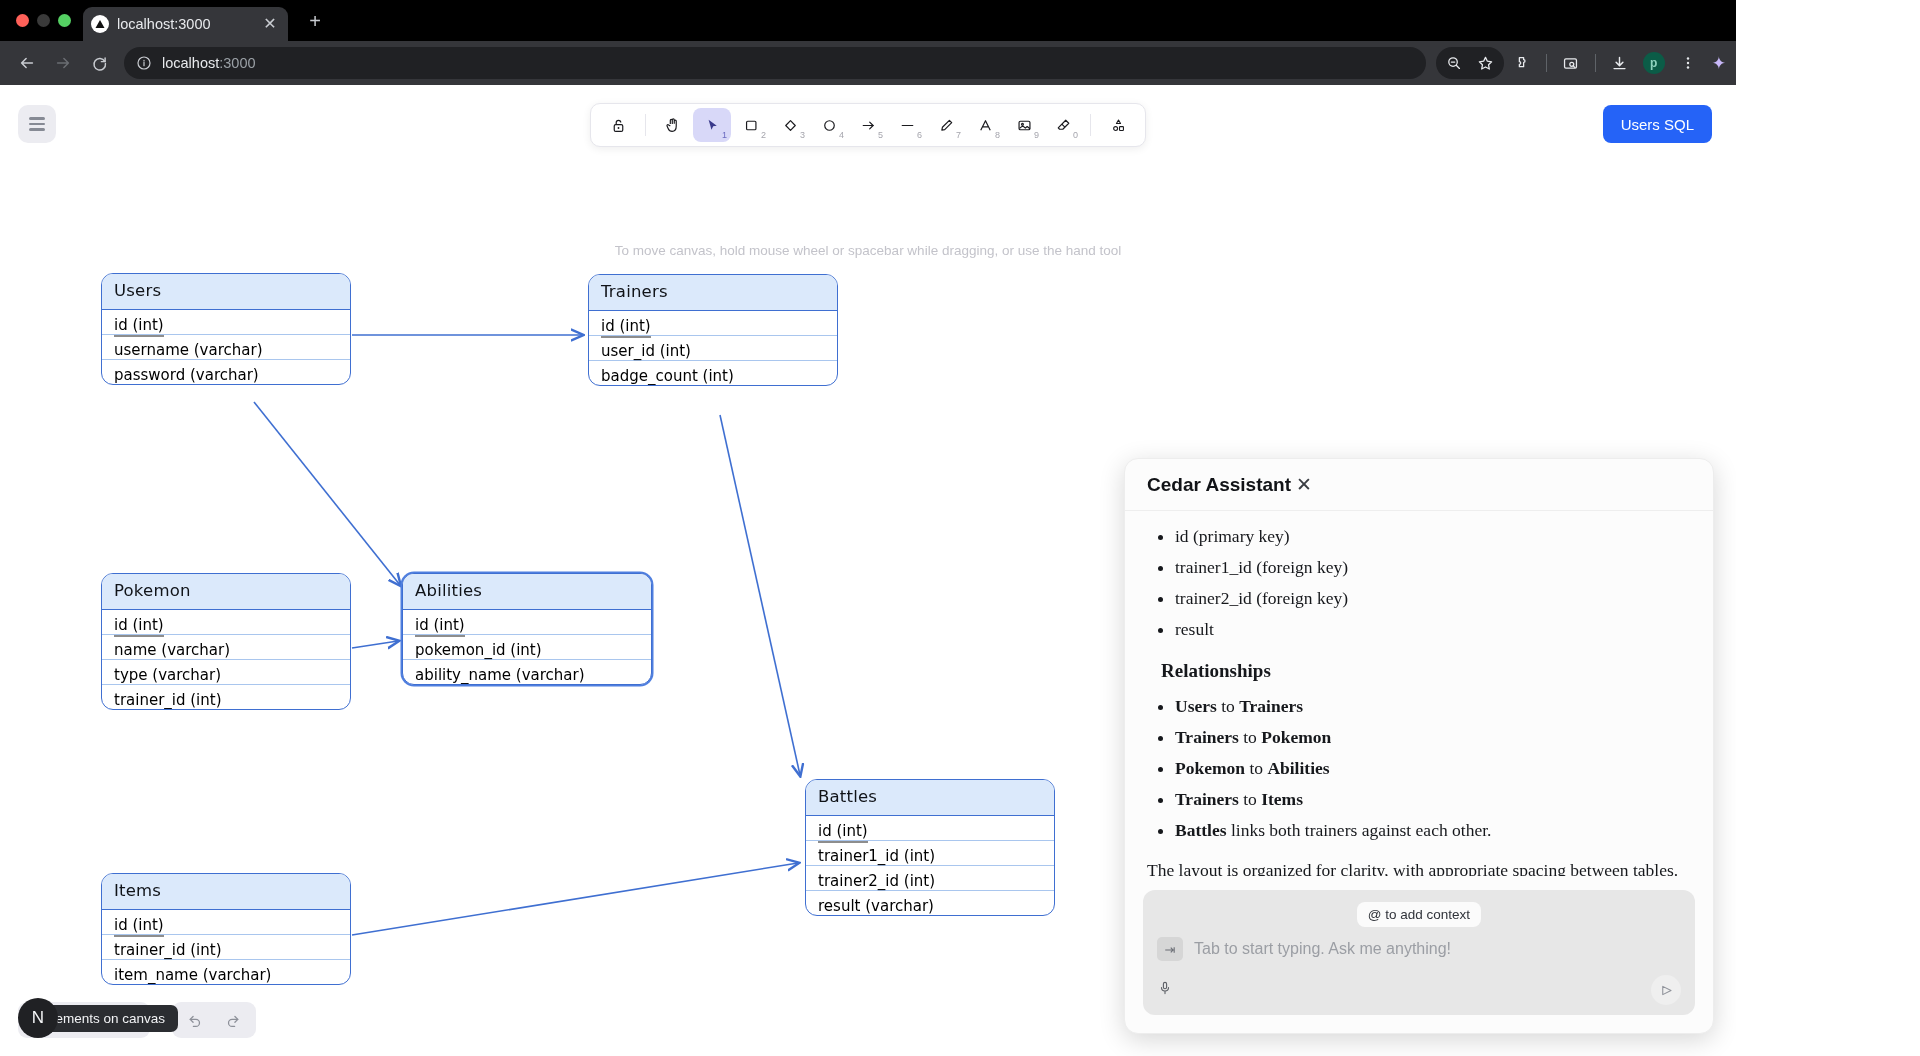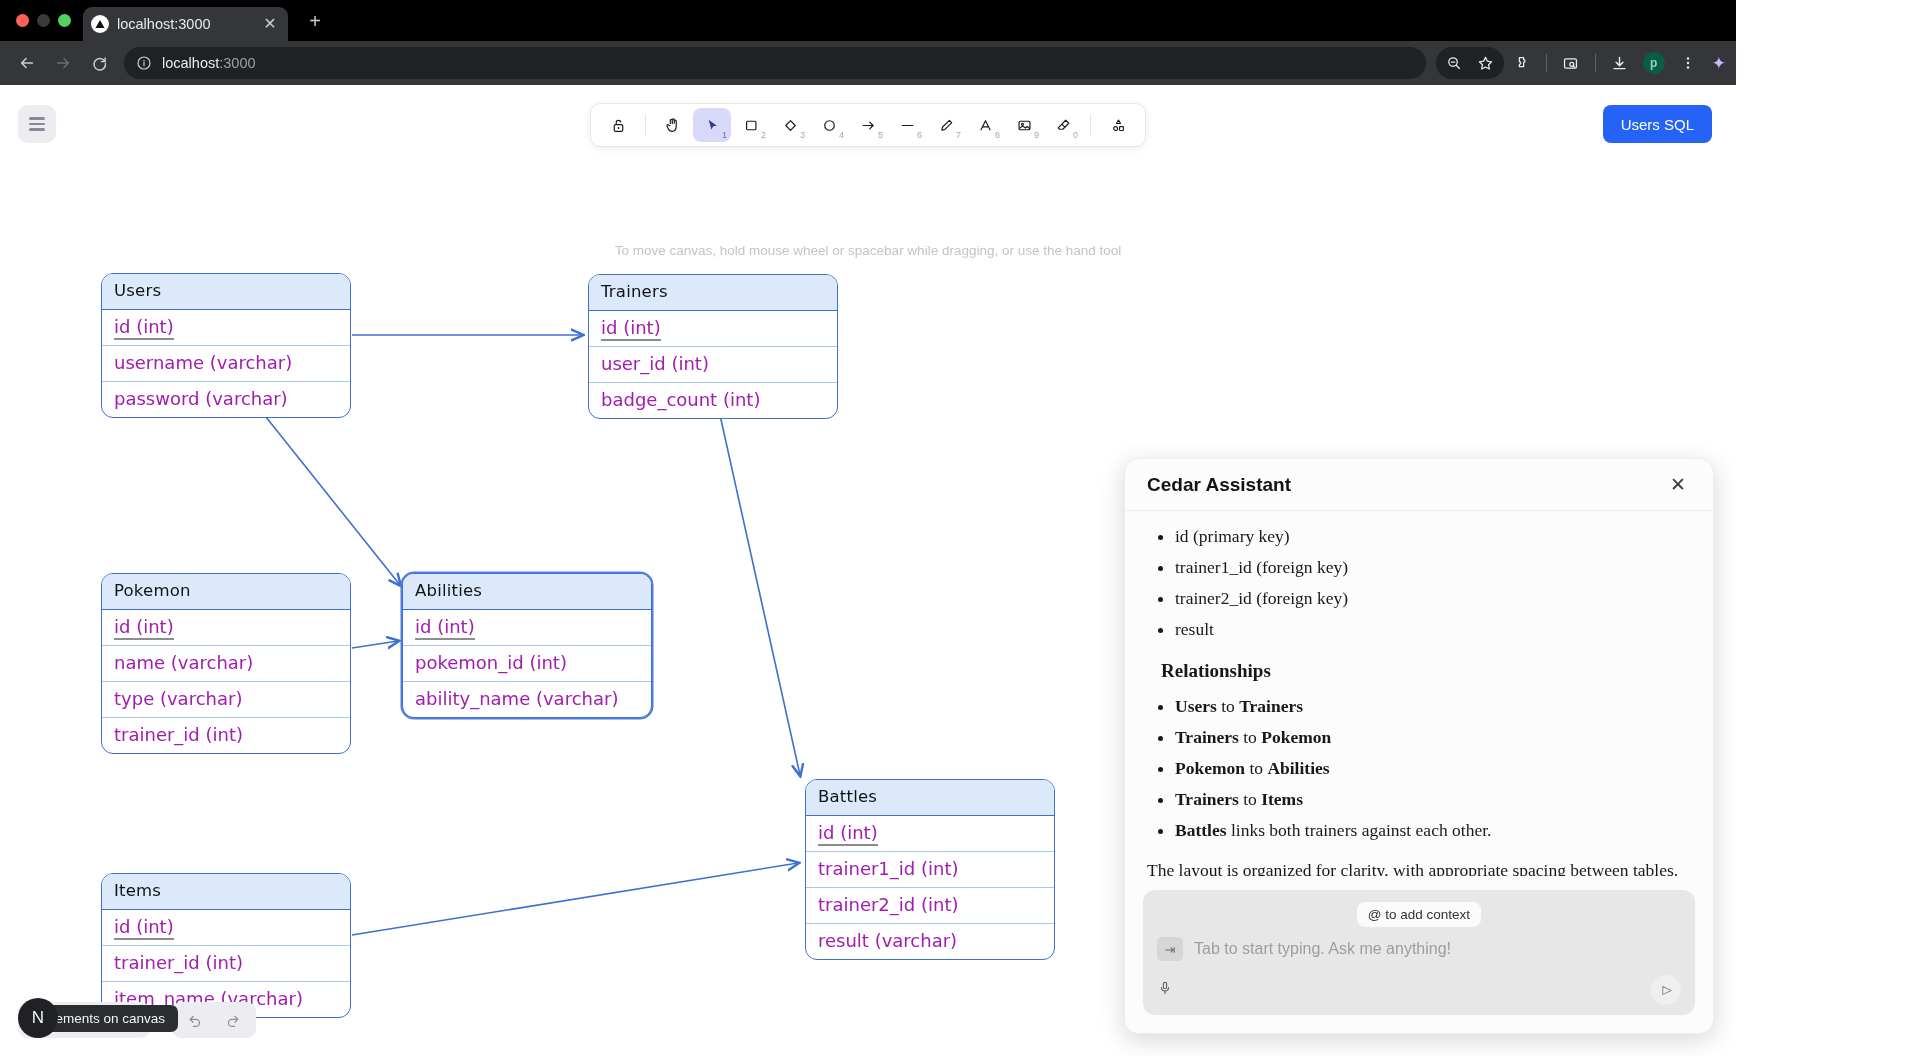--- a/index.html
+++ b/index.html
@@ -115,21 +115,21 @@
     font-family: "DejaVu Sans", sans-serif;
     overflow: hidden;
   }
   .table.selected { box-shadow: 0 0 0 1.5px #4f7fe0; }
   .t-head {
     background: #dbe9fb; border-bottom: 1.6px solid #3f6fd1;
     padding: 7px 12px 9px; font-size: 16.5px; color: #101318;
     letter-spacing: .2px;
   }
   .t-row {
-    padding: 6px 12px 8px; font-size: 18px; color: #a21caf;
+    padding: 6px 12px 0; font-size: 15px; color: #000000;
     border-bottom: 1.6px solid #a9c6ee;
     white-space: nowrap;
   }
   .t-row:last-child { border-bottom: none; }
   .t-row .pk { border-bottom: 2px solid #8d8d8d; padding-bottom:1px; }
 
   
   .zoomctl {
     position: absolute; left: 18px; bottom: 18px; height: 36px; background: #ececf1;
     border-radius: 9px; display:flex; align-items:center; padding: 0 4px;
@@ -155,21 +155,21 @@
     font-size: 17px; font-weight: 500;
   }
 
   
   .cedar {
     position: absolute; right: 22px; bottom: 22px; width: 590px; height: 576px;
     background: #fcfcfc; border-radius: 14px; box-shadow: 0 6px 26px rgba(0,0,0,.16);
     border: 1px solid #ededed; display: flex; flex-direction: column; overflow: hidden;
   }
   .cedar-head {
-    height: 52px; display: flex; align-items: center; justify-content: space-between;
+    height: 52px; display: flex; align-items: center; 
     padding: 0 22px; border-bottom: 1px solid #eeeeee; flex: none;
   }
   .cedar-title { font-size: 19px; font-weight: 700; color: #111317; }
   .cedar-close { font-size: 19px; color: #3a3d43; width:26px; height:26px; display:flex;
     align-items:center; justify-content:center; }
   .cedar-body {
     flex: 1; overflow: hidden; padding: 12px 22px 0 22px;
     font-family: "Liberation Serif", serif; color: #16181c; font-size: 17.5px; line-height: 1.55;
   }
   .cedar-body ul { list-style: disc; padding-left: 28px; margin: 0 0 4px 0; }

